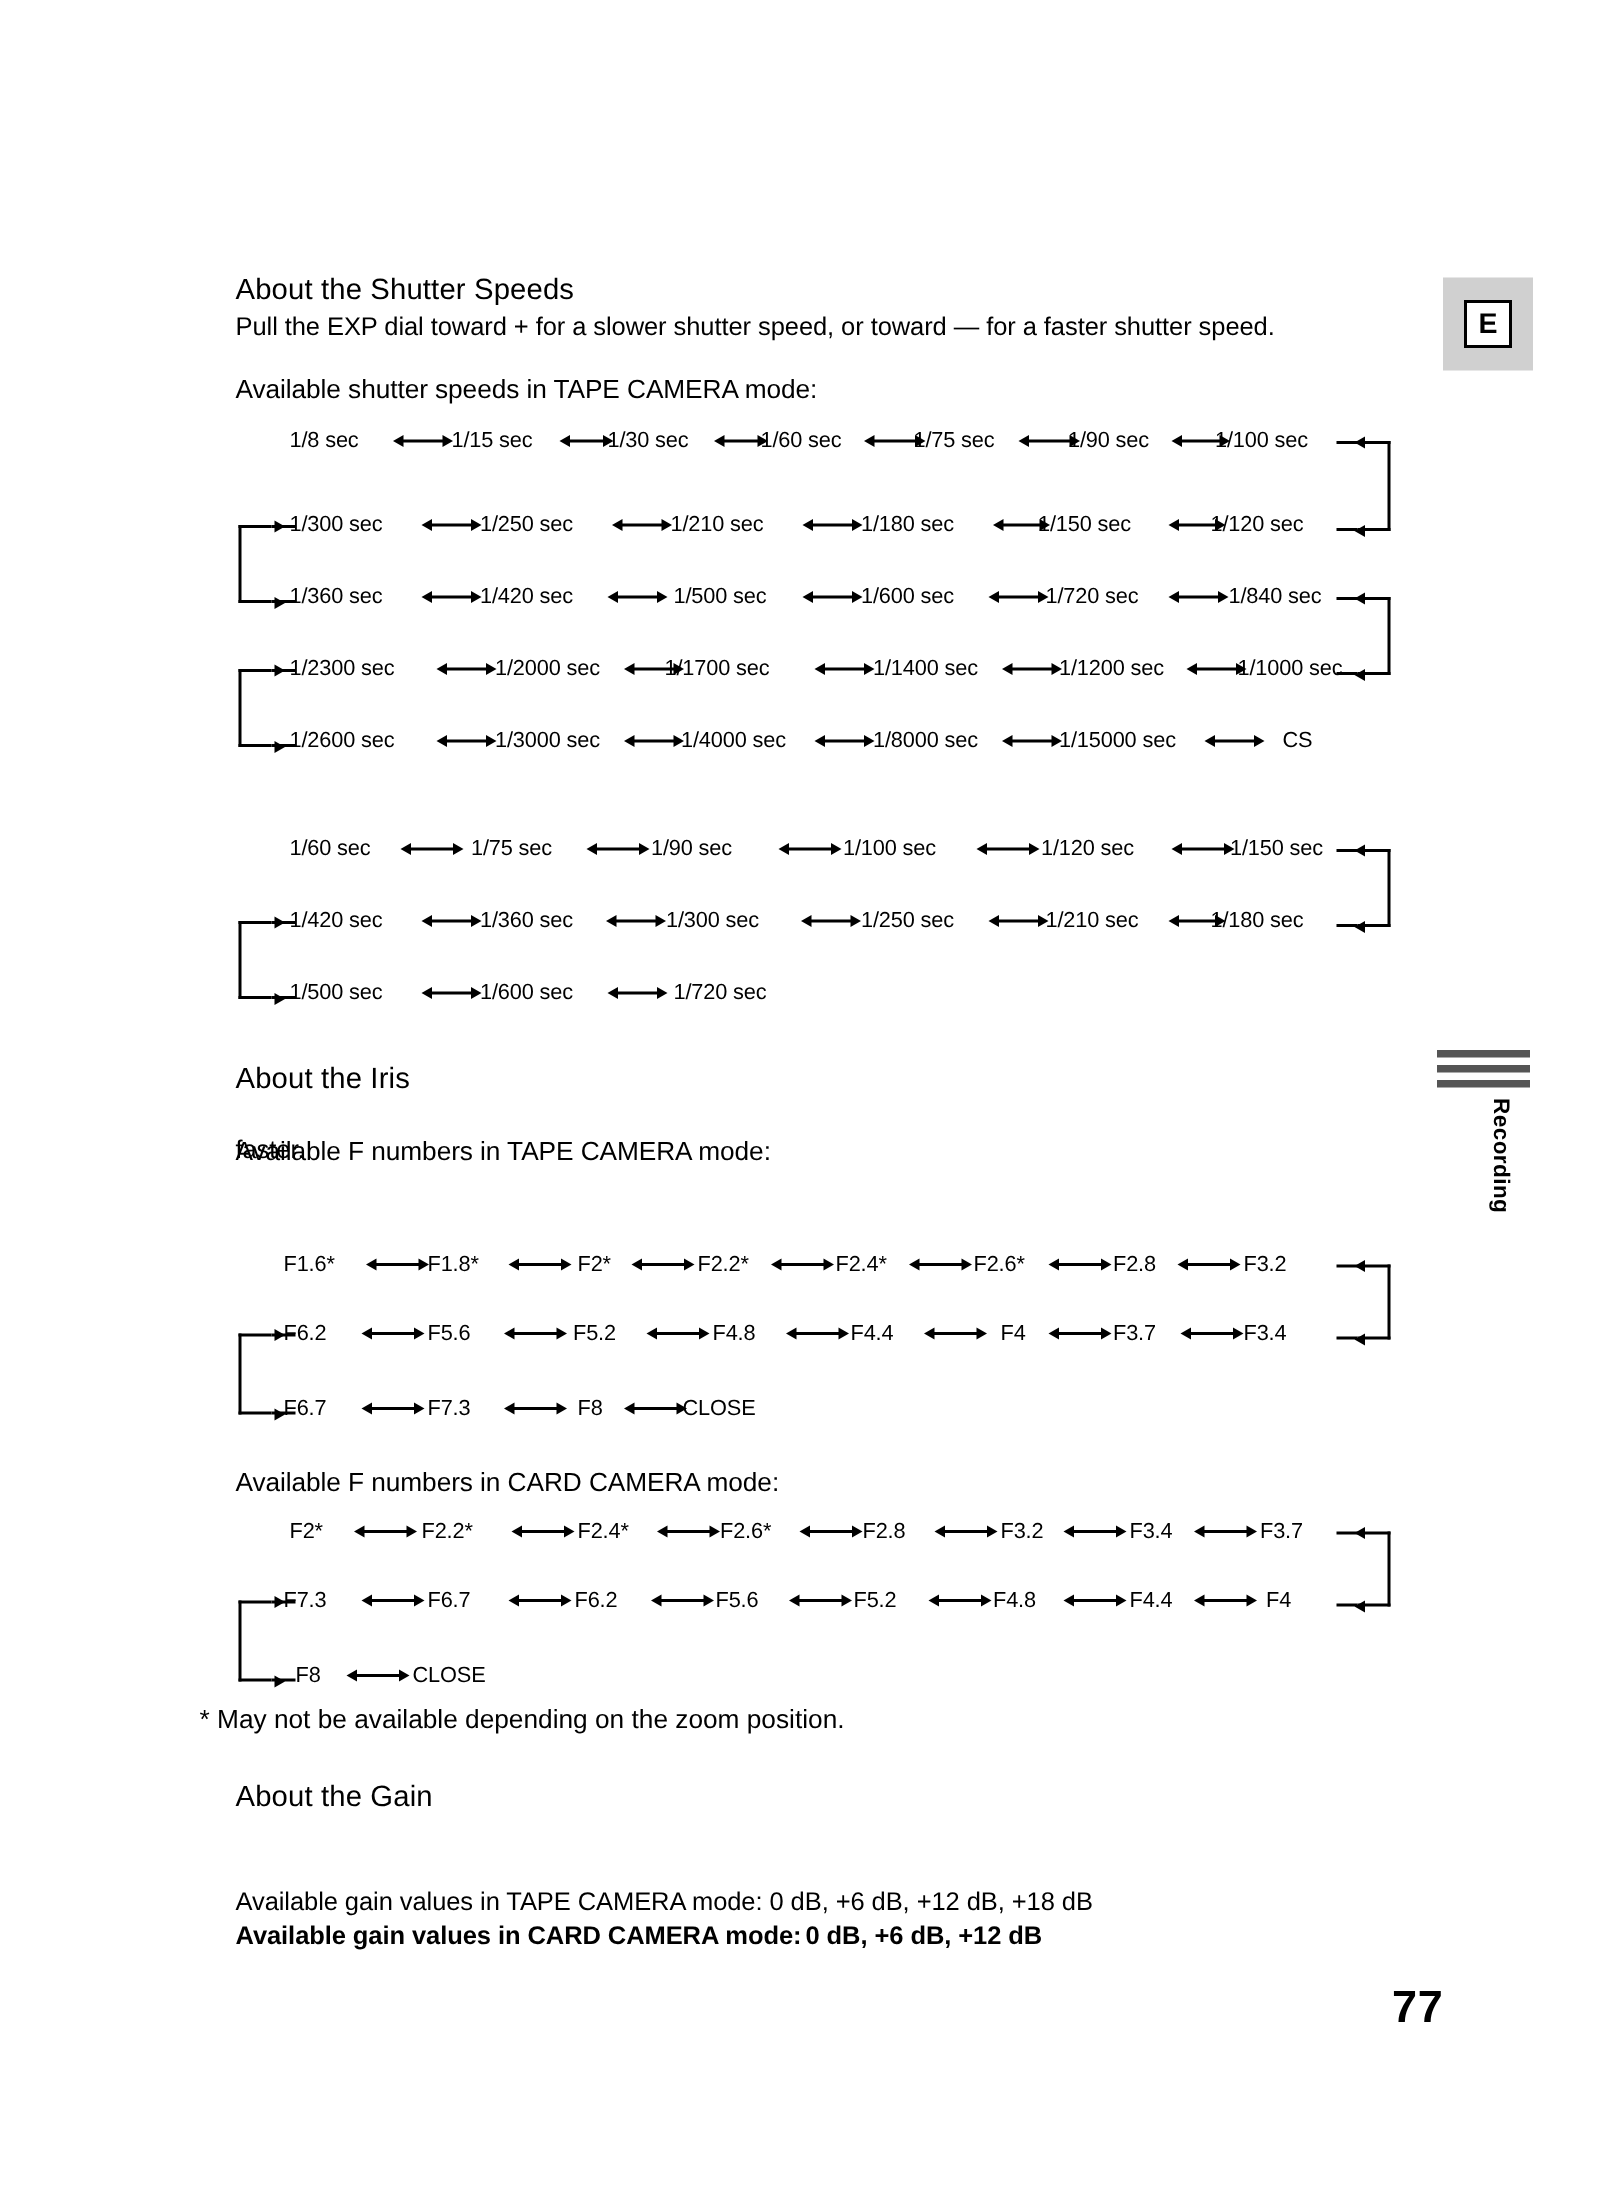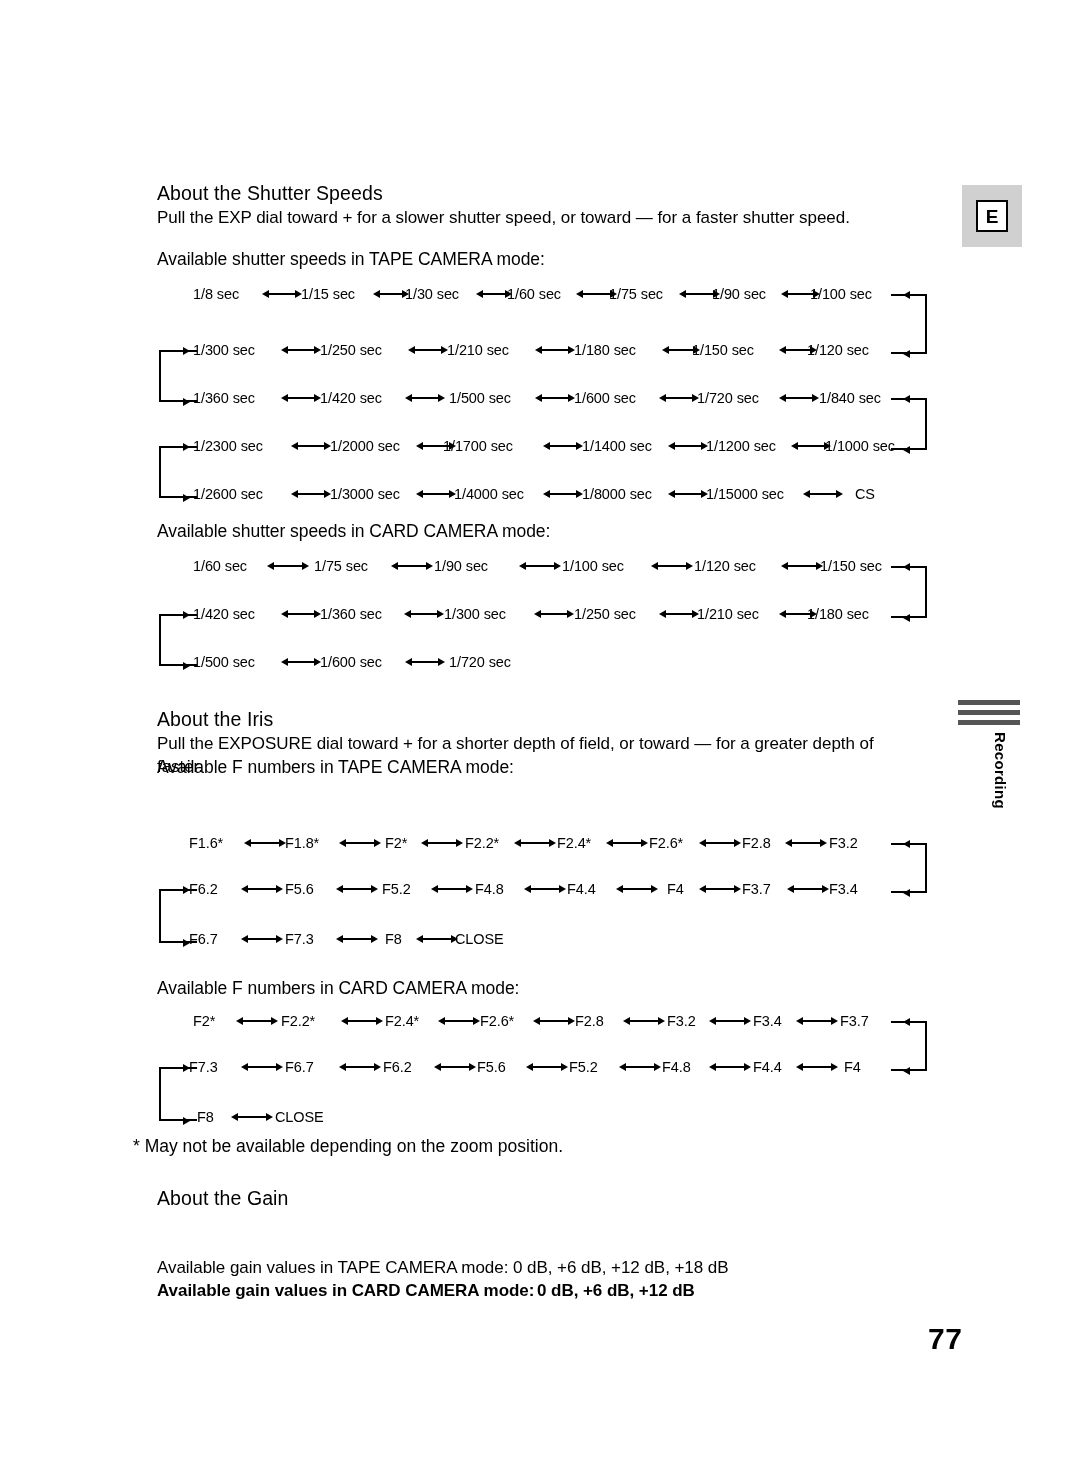--- a/index.html
+++ b/index.html
@@ -352,21 +352,20 @@
       <div class="cell" style="left:297px">1/4000 sec</div>
       <div class="arrow2" style="left:392px; width:28px"></div>
       <div class="cell" style="left:425px">1/8000 sec</div>
       <div class="arrow2" style="left:517px; width:28px"></div>
       <div class="cell" style="left:549px">1/15000 sec</div>
       <div class="arrow2" style="left:652px; width:28px"></div>
       <div class="cell" style="left:698px">CS</div>
     </div>
   </div>
 
-  <div class="sub-head" style="top:521px">Available shutter speeds in CARD CAMERA mode:</div>
 
   <div class="flow" style="top:555px; height:125px">
 
     <div class="flow-row" style="top:0px">
       <div class="cell" style="left:36px">1/60 sec</div>
       <div class="arrow2" style="left:116px; width:30px"></div>
       <div class="cell" style="left:157px">1/75 sec</div>
       <div class="arrow2" style="left:240px; width:30px"></div>
       <div class="cell" style="left:277px">1/90 sec</div>
       <div class="arrow2" style="left:368px; width:30px"></div>
@@ -408,21 +407,20 @@
     <div class="flow-row" style="top:96px">
       <div class="cell" style="left:36px">1/500 sec</div>
       <div class="arrow2" style="left:130px; width:28px"></div>
       <div class="cell" style="left:163px">1/600 sec</div>
       <div class="arrow2" style="left:254px; width:28px"></div>
       <div class="cell" style="left:292px">1/720 sec</div>
     </div>
   </div>
 
   <div class="sec-head" style="top:708px">About the Iris</div>
-  <div class="body-line" style="top:734px">Pull the EXPOSURE dial toward + for a shorter depth of field, or toward — for a greater depth of</div>
   <div class="body-line" style="top:757px">faster.</div>
 
   <div class="sub-head" style="top:757px">Available F numbers in TAPE CAMERA mode:</div>
 
   <div class="flow" style="top:832px; height:125px">
 
     <div class="flow-row" style="top:0px">
       <div class="cell" style="left:32px">F1.6*</div>
       <div class="arrow2" style="left:93px; width:30px"></div>
       <div class="cell" style="left:128px">F1.8*</div>

